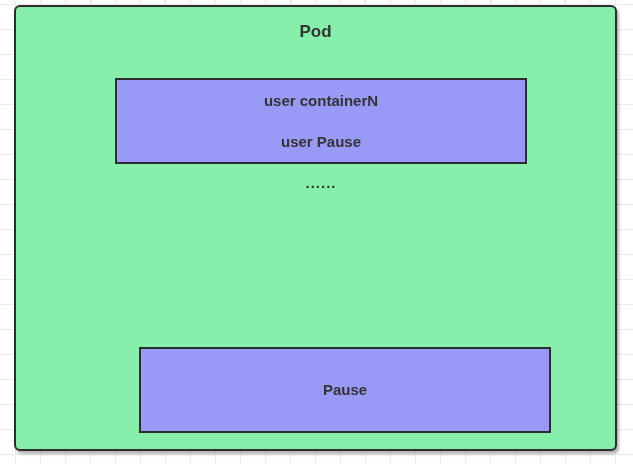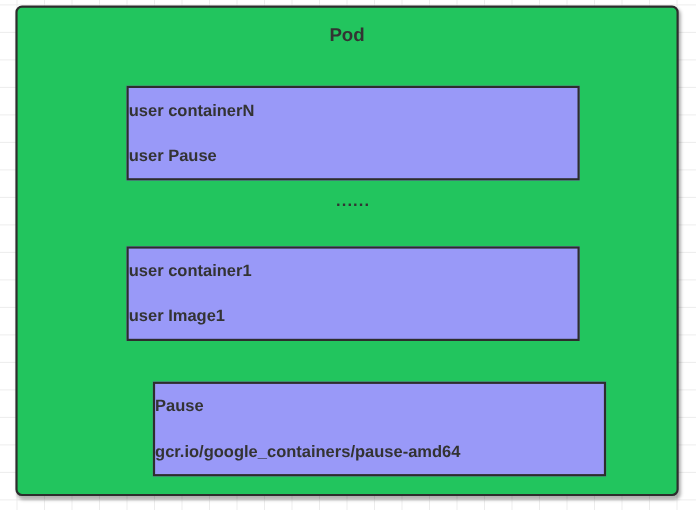--- a/index.html
+++ b/index.html
@@ -19,21 +19,21 @@
     background-size: 25px 25px;
     background-position: 15px 4px;
   }
 
   .pod {
     position: absolute;
     left: 14px;
     top: 5px;
     width: 599px;
     height: 442px;
-    background: #22c55e;
+    background: #86efac;
     border: 2px solid #2d2d2d;
     border-radius: 6px;
     box-shadow: 2px 3px 3px rgba(0, 0, 0, 0.30);
   }
 
   .pod-title {
     margin-top: 15px;
     text-align: center;
     font-size: 17px;
     font-weight: 700;
@@ -43,21 +43,21 @@
   .cbox {
     position: absolute;
     left: 99px;
     width: 408px;
     height: 82px;
     background: #9999f8;
     border: 2px solid #2d2d2d;
     display: flex;
     flex-direction: column;
     justify-content: space-around;
-    align-items: flex-start;
+    align-items: center;
     text-align: center;
   }
   .cbox .line {
     font-size: 15px;
     font-weight: 700;
     color: #333333;
     line-height: 18px;
     white-space: nowrap;
   }
 
@@ -87,24 +87,19 @@
 
     <div class="pod-title">Pod</div>
 
     <div class="cbox box-n">
       <div class="line">user containerN</div>
       <div class="line">user Pause</div>
     </div>
 
     <div class="ellipsis">......</div>
 
-    <div class="cbox box-1">
-      <div class="line">user container1</div>
-      <div class="line">user Image1</div>
-    </div>
 
     <div class="cbox box-pause">
       <div class="line">Pause</div>
-      <div class="line">gcr.io/google_containers/pause-amd64</div>
     </div>
 
   </div>
 </div>
 
 </body></html>

